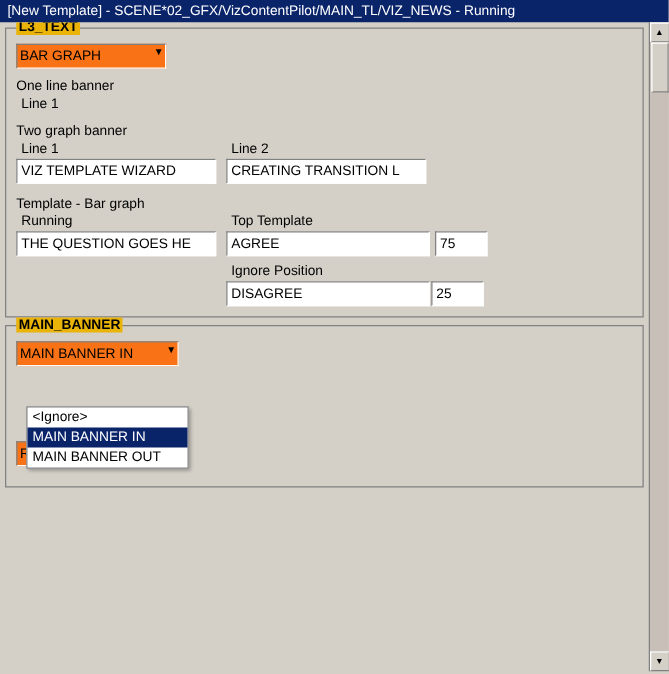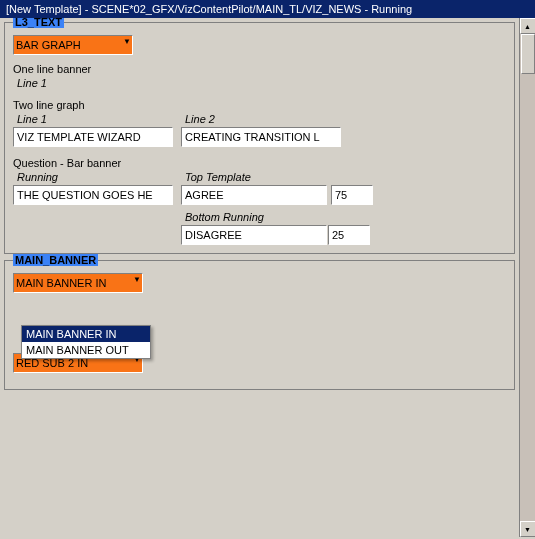--- a/index.html
+++ b/index.html
@@ -79,54 +79,53 @@
       border: 1px solid #808080;
       margin-bottom: 6px;
       padding: 6px 8px 8px 8px;
       background: #d4d0c8;
       position: relative;
     }
     .section-label {
       position: absolute;
       top: -7px;
       left: 8px;
-      background: #3b82f6;
+      background: #eab308;
       padding: 0 2px;
       font-size: 11px;
       font-weight: bold;
     }
     .field-group {
       margin-top: 4px;
     }
     .field-label {
       font-size: 11px;
       margin-bottom: 2px;
       color: #000;
     }
     .sub-label {
       font-size: 11px;
       margin-bottom: 2px;
       color: #000;
       padding-left: 4px;
-      font-style: italic;
     }
     .text-input {
       background: white;
       border: 1px solid;
       border-color: #808080 #ffffff #ffffff #808080;
       height: 20px;
       padding: 1px 3px;
       font-size: 11px;
       font-family: Arial, sans-serif;
     }
     .text-input-wide {
       width: 160px;
     }
     .text-input-medium {
-      width: 146px;
+      width: 163px;
     }
     .text-input-small {
       width: 42px;
     }
     .select-input {
       background: #f97316;
       border: 1px solid;
       border-color: #808080 #ffffff #ffffff #808080;
       height: 20px;
       padding: 0 2px;
@@ -210,51 +209,51 @@
           </select>
         </div>
       </div>
 
       <div class="field-group" style="margin-top:8px;">
         <div class="field-label">One line banner</div>
         <div class="sub-label">Line 1</div>
       </div>
 
       <div class="field-group" style="margin-top:10px;">
-        <div class="field-label">Two line graph</div>
+        <div class="field-label">Two graph banner</div>
         <div class="row" style="margin-top:0;">
           <div class="col">
             <div class="sub-label">Line 1</div>
             <input type="text" class="text-input text-input-wide" value="VIZ TEMPLATE WIZARD" style="">
           </div>
           <div class="col">
             <div class="sub-label">Line 2</div>
             <input type="text" class="text-input text-input-wide" value="CREATING TRANSITION L" style="">
           </div>
         </div>
       </div>
 
       <div class="field-group" style="margin-top:10px;">
-        <div class="field-label">Question - Bar banner</div>
+        <div class="field-label">Template - Bar graph</div>
         <div class="row">
           <div class="col">
             <div class="sub-label">Running</div>
             <input type="text" class="text-input text-input-wide" value="THE QUESTION GOES HE" style="">
           </div>
           <div class="col">
             <div class="sub-label">Top Template</div>
             <div class="row" style="gap:4px;">
               <input type="text" class="text-input text-input-medium" value="AGREE" style="">
               <input type="text" class="text-input text-input-small" value="75" style="">
             </div>
           </div>
         </div>
         <div class="row" style="margin-top:6px;">
           <div class="col" style="margin-left:168px;">
-            <div class="sub-label">Bottom Running</div>
+            <div class="sub-label">Ignore Position</div>
             <div class="row" style="gap:1px;">
               <input type="text" class="text-input text-input-medium" value="DISAGREE" style="">
               <input type="text" class="text-input text-input-small" value="25" style="">
             </div>
           </div>
         </div>
       </div>
     </div>
 
     <div class="section-group" style="min-height:130px;">
@@ -263,20 +262,21 @@
       <div class="field-group" style="margin-top:6px; position:relative;">
         <div class="select-wrapper">
           <select class="select-input select-banner" size="1">
             <option>MAIN BANNER IN</option>
             <option>MAIN BANNER OUT</option>
           </select>
         </div>
 
         
         <div class="dropdown-open">
+          <div class="dropdown-item">&lt;Ignore&gt;</div>
           <div class="dropdown-item selected">MAIN BANNER IN</div>
           <div class="dropdown-item">MAIN BANNER OUT</div>
         </div>
       </div>
 
       <div class="bottom-select-row" style="margin-top:60px;">
         <div class="select-wrapper">
           <select class="select-input select-banner">
             <option>RED SUB 2 IN</option>
             <option>RED SUB 2 OUT</option>

